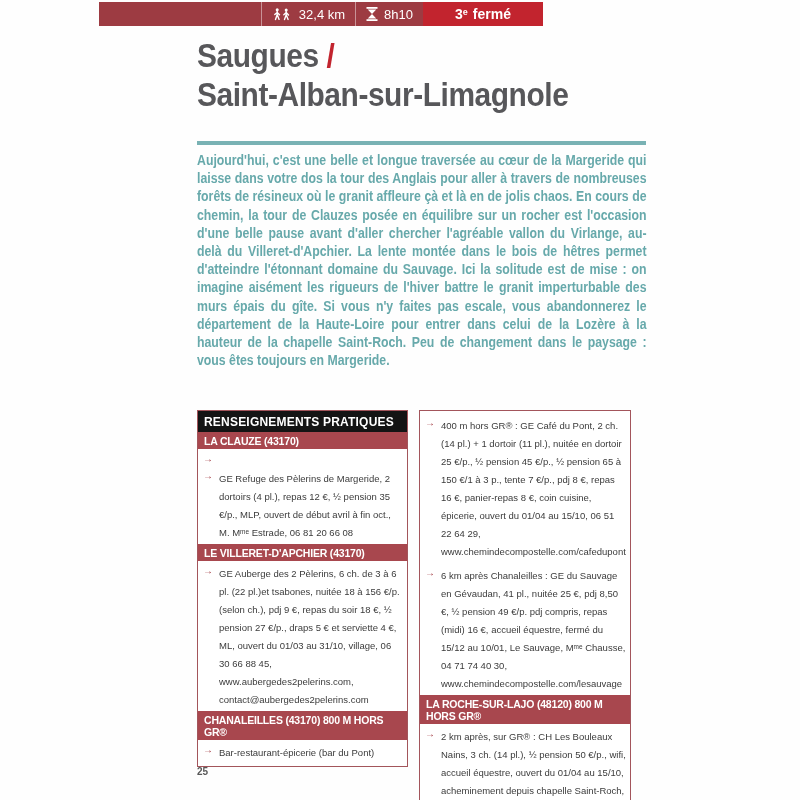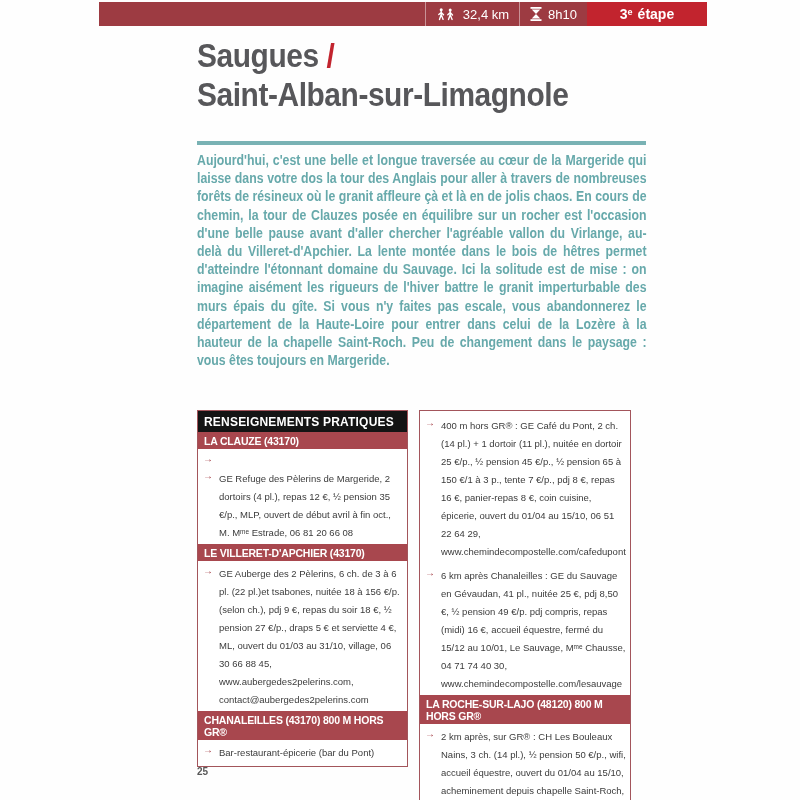--- a/index.html
+++ b/index.html
@@ -2,21 +2,21 @@
 <html><head>
 <meta charset="utf-8">
 <style>
   html,body{margin:0;padding:0;}
   body{
     width:800px;height:800px;position:relative;background:#fefefe;
     font-family:"Liberation Sans", sans-serif;color:#3b3b3b;overflow:hidden;
   }
   
   .topbar{
-    position:absolute;left:99px;top:2px;width:608px;height:24px;
+    position:absolute;left:99px;top:2px;width:444px;height:24px;
     display:flex;background:#9d3b42;color:#fff;
   }
   .seg{display:flex;align-items:center;}
   .seg.spacer{flex:1;}
   .seg.stat{gap:6px;padding:0 10px;border-left:1px solid rgba(255,255,255,.45);
     font-size:13px;justify-content:center;}
   .badge{width:120px;background:#c2242e;display:flex;align-items:center;
     justify-content:center;font-weight:bold;font-size:14px;}
   .badge sup{font-size:9px;line-height:0;margin:-4px 1px 0 0;}
   .badge .word{margin-left:4px;}
@@ -79,21 +79,21 @@
           <path d="M1.8 2.4 h8.4 L6 7 Z"></path>
           <path d="M6 7 L10.2 11.6 H1.8 Z"></path>
         </g>
       </svg>
     </span>
     <span>8h10</span>
   </div>
   <div class="badge">
     <span>3</span>
       <sup>e</sup>
-      <span class="word">étape</span>
+      <span class="word">fermé</span>
   </div>
 </div>
 
 <h1 class="title">
   <span>Saugues</span>
   <span class="slash">/</span><br>
   <span>Saint-Alban-sur-Limagnole</span>
 </h1>
 
 <div class="teal-rule"></div>

